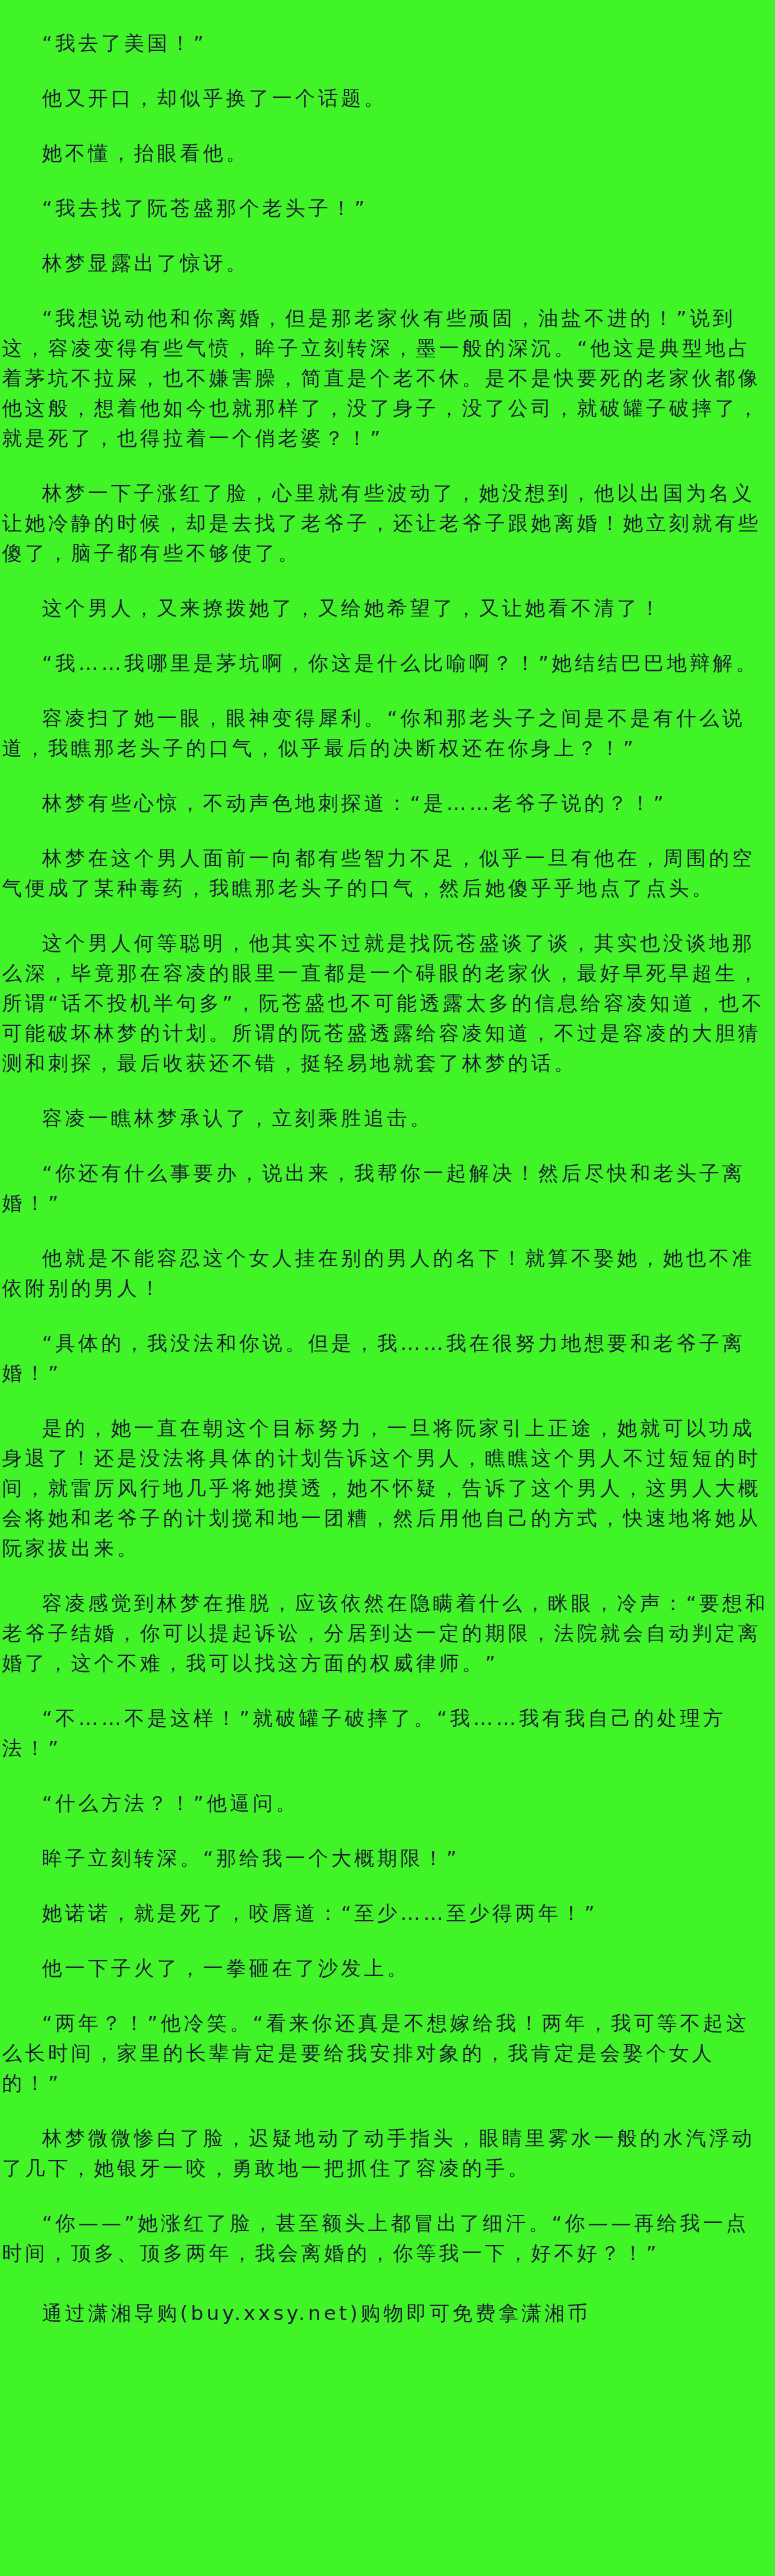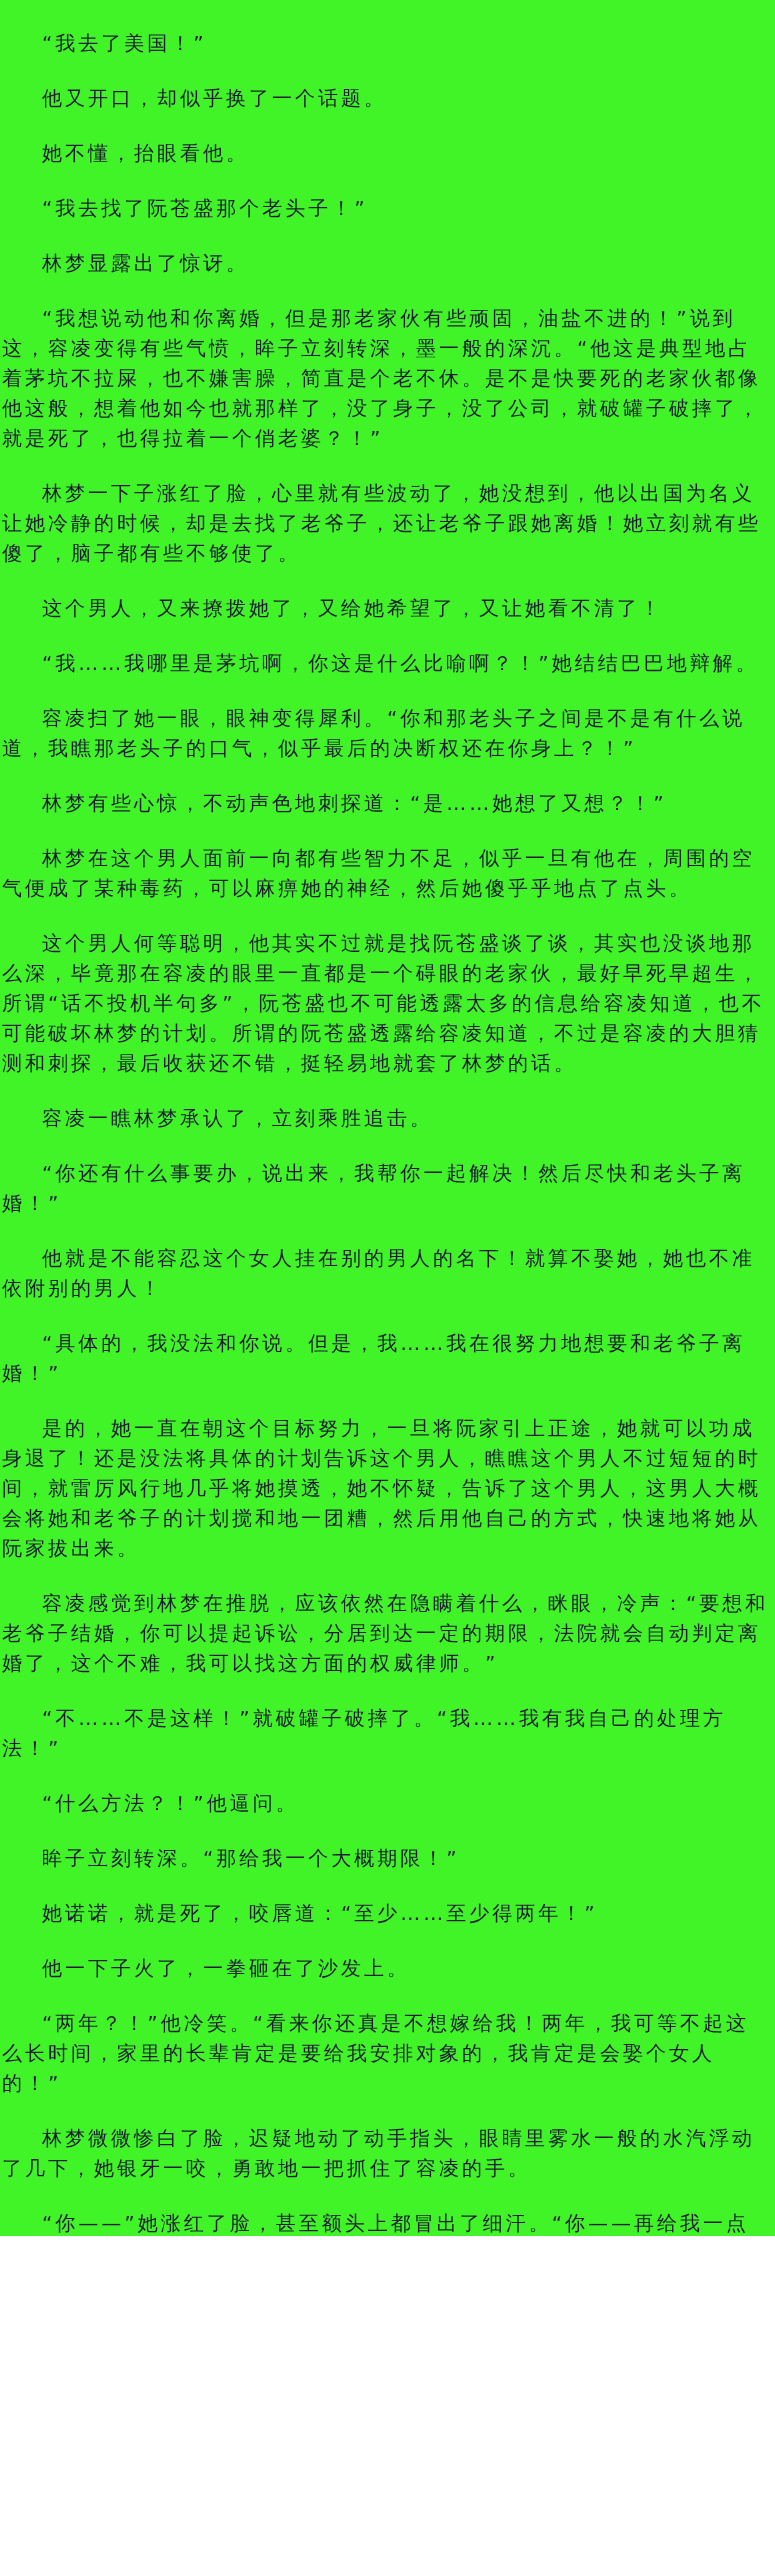--- a/index.html
+++ b/index.html
@@ -2,21 +2,21 @@
 <html style="--bg: #40F428; --ink: #1c1c30;"><head>
 <meta charset="utf-8">
 <style>
   :root {
     --bg: #40F428;
     --ink: #1c1c30;
   }
   html, body { margin: 0; padding: 0; }
   .page {
     width: 775px;
-    height: 2236px;
+    height: 2576px;
     box-sizing: border-box;
     background: var(--bg);
     padding: 28px 3px 0 2px;
     overflow: hidden;
   }
   .para {
     margin: 0 0 25px 0;
     font-family: "DejaVu Sans", sans-serif;
     font-size: 20px;
     line-height: 30px;
@@ -38,22 +38,22 @@
   <p class="para">“我去了美国！”</p>
       <p class="para">他又开口，却似乎换了一个话题。</p>
       <p class="para">她不懂，抬眼看他。</p>
       <p class="para">“我去找了阮苍盛那个老头子！”</p>
       <p class="para">林梦显露出了惊讶。</p>
       <p class="para">“我想说动他和你离婚，但是那老家伙有些顽固，油盐不进的！”说到这，容凌变得有些气愤，眸子立刻转深，墨一般的深沉。“他这是典型地占着茅坑不拉屎，也不嫌害臊，简直是个老不休。是不是快要死的老家伙都像他这般，想着他如今也就那样了，没了身子，没了公司，就破罐子破摔了，就是死了，也得拉着一个俏老婆？！”</p>
       <p class="para">林梦一下子涨红了脸，心里就有些波动了，她没想到，他以出国为名义让她冷静的时候，却是去找了老爷子，还让老爷子跟她离婚！她立刻就有些傻了，脑子都有些不够使了。</p>
       <p class="para">这个男人，又来撩拨她了，又给她希望了，又让她看不清了！</p>
       <p class="para">“我……我哪里是茅坑啊，你这是什么比喻啊？！”她结结巴巴地辩解。</p>
       <p class="para">容凌扫了她一眼，眼神变得犀利。“你和那老头子之间是不是有什么说道，我瞧那老头子的口气，似乎最后的决断权还在你身上？！”</p>
-      <p class="para">林梦有些心惊，不动声色地刺探道：“是……她想了又想？！”</p>
-      <p class="para">林梦在这个男人面前一向都有些智力不足，似乎一旦有他在，周围的空气便成了某种毒药，可以麻痹她的神经，然后她傻乎乎地点了点头。</p>
+      <p class="para">林梦有些心惊，不动声色地刺探道：“是……老爷子说的？！”</p>
+      <p class="para">林梦在这个男人面前一向都有些智力不足，似乎一旦有他在，周围的空气便成了某种毒药，我瞧那老头子的口气，然后她傻乎乎地点了点头。</p>
       <p class="para">这个男人何等聪明，他其实不过就是找阮苍盛谈了谈，其实也没谈地那么深，毕竟那在容凌的眼里一直都是一个碍眼的老家伙，最好早死早超生，所谓“话不投机半句多”，阮苍盛也不可能透露太多的信息给容凌知道，也不可能破坏林梦的计划。所谓的阮苍盛透露给容凌知道，不过是容凌的大胆猜测和刺探，最后收获还不错，挺轻易地就套了林梦的话。</p>
       <p class="para">容凌一瞧林梦承认了，立刻乘胜追击。</p>
       <p class="para">“你还有什么事要办，说出来，我帮你一起解决！然后尽快和老头子离婚！”</p>
       <p class="para">他就是不能容忍这个女人挂在别的男人的名下！就算不娶她，她也不准依附别的男人！</p>
       <p class="para">“具体的，我没法和你说。但是，我……我在很努力地想要和老爷子离婚！”</p>
       <p class="para">是的，她一直在朝这个目标努力，一旦将阮家引上正途，她就可以功成身退了！还是没法将具体的计划告诉这个男人，瞧瞧这个男人不过短短的时间，就雷厉风行地几乎将她摸透，她不怀疑，告诉了这个男人，这男人大概会将她和老爷子的计划搅和地一团糟，然后用他自己的方式，快速地将她从阮家拔出来。</p>
       <p class="para">容凌感觉到林梦在推脱，应该依然在隐瞒着什么，眯眼，冷声：“要想和老爷子结婚，你可以提起诉讼，分居到达一定的期限，法院就会自动判定离婚了，这个不难，我可以找这方面的权威律师。”</p>
       <p class="para">“不……不是这样！”就破罐子破摔了。“我……我有我自己的处理方法！”</p>
       <p class="para">“什么方法？！”他逼问。</p>
       <p class="para">眸子立刻转深。“那给我一个大概期限！”</p>

